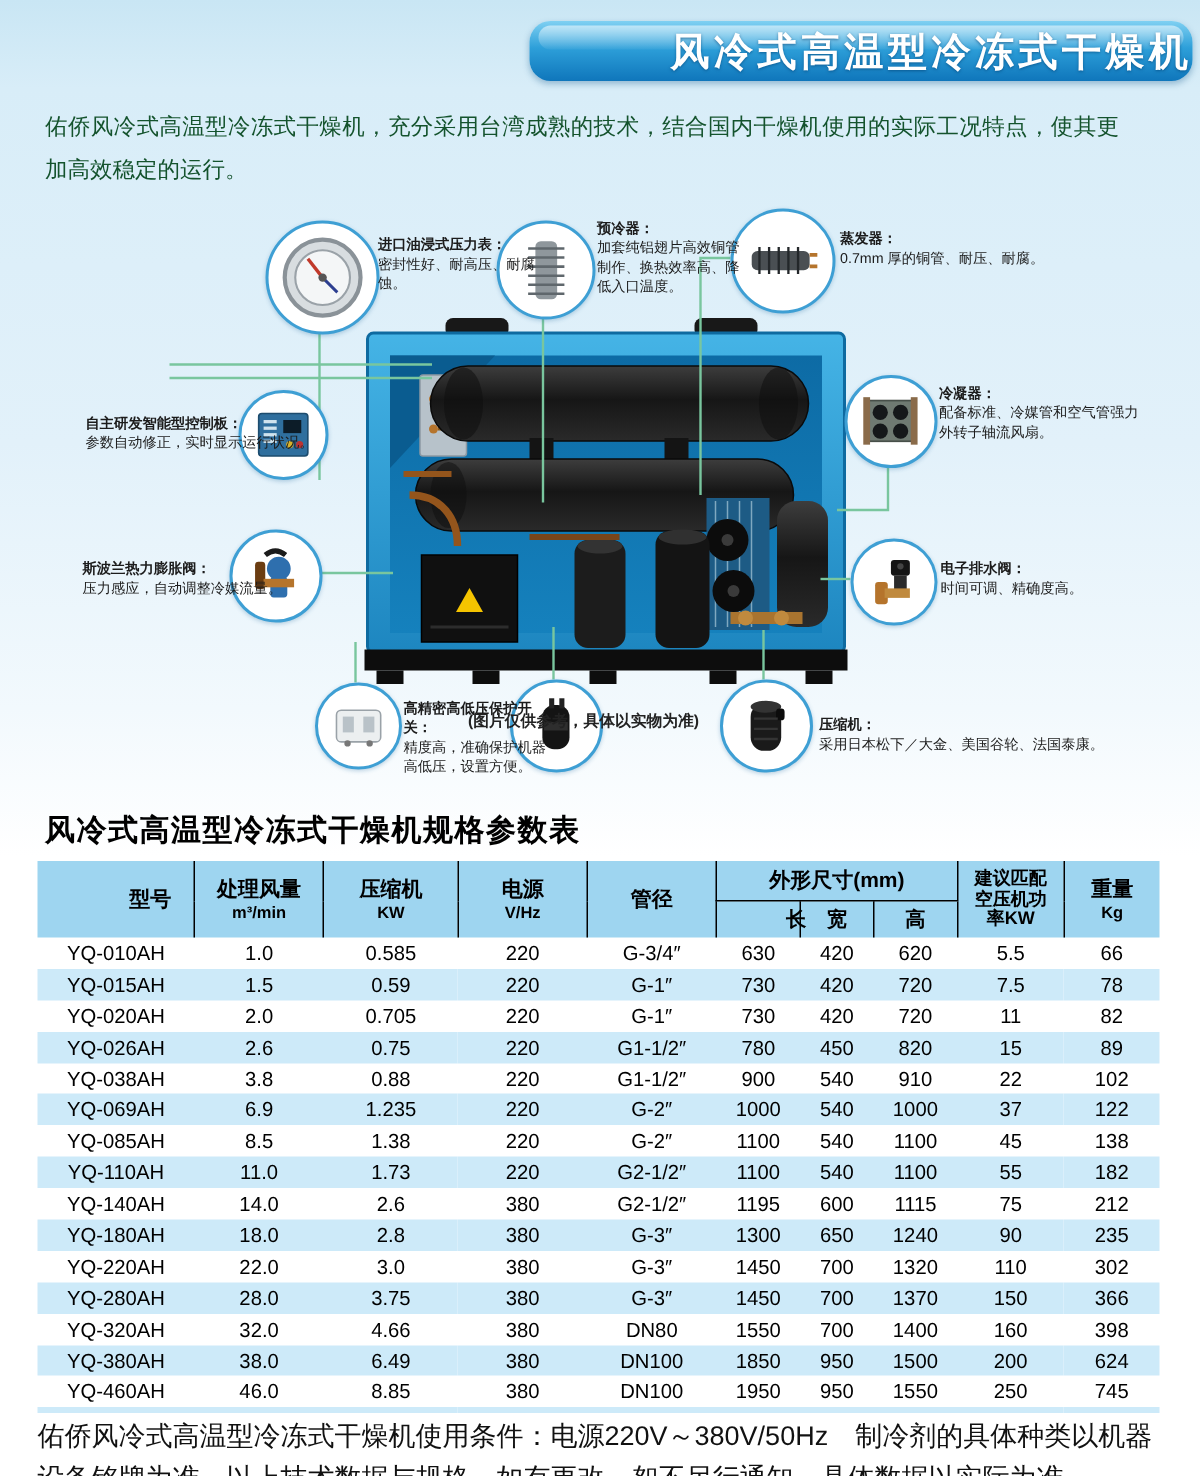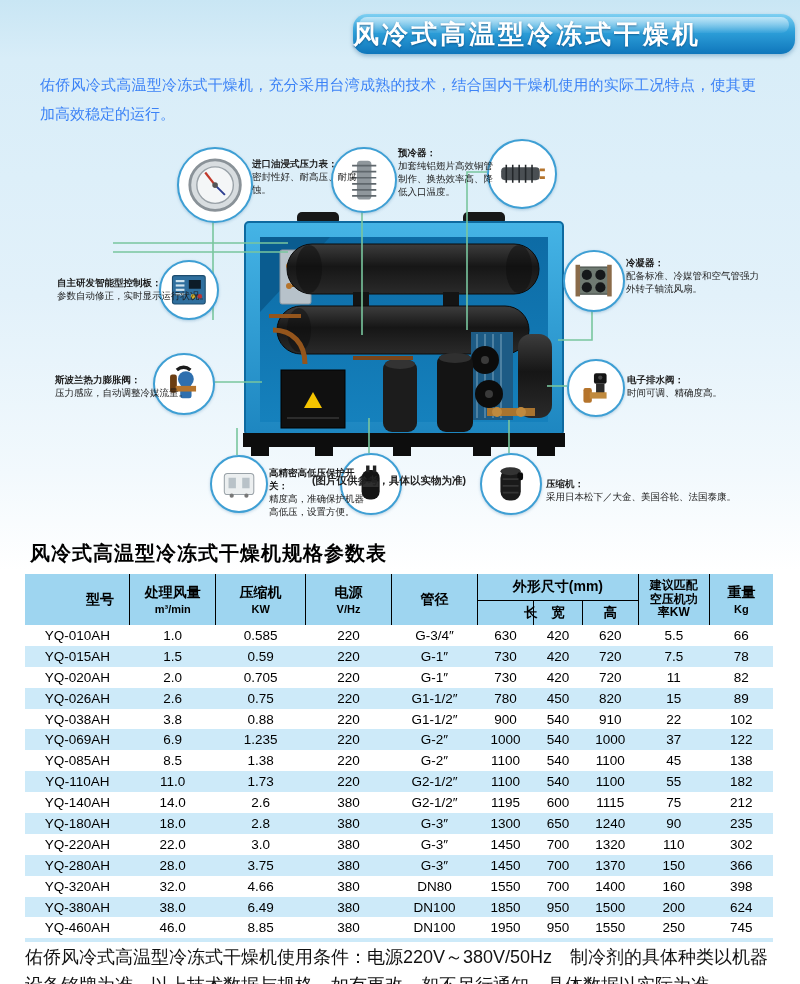--- a/index.html
+++ b/index.html
@@ -7,34 +7,34 @@
     width:800px;height:984px;position:relative;overflow:hidden;
     font-family:"Liberation Sans","DejaVu Sans",sans-serif;
     background:linear-gradient(180deg,#c9e6f4 0%,#d8edf8 6%,#e2f1fa 30%,#f2f9fd 48%,#ffffff 58%,#ffffff 100%);
   }
   
   .title-pill{
     position:absolute;left:353px;top:14px;width:442px;height:40px;
     border-radius:14px;
     background:linear-gradient(180deg,#7fd0f2 0%,#2d9fd9 45%,#0f76bb 100%);
     box-shadow:0 2px 4px rgba(20,90,140,.35);
-    display:flex;align-items:center;justify-content:flex-start;
+    display:flex;align-items:center;justify-content:flex-end;
   }
   .title-pill::before{
     content:"";position:absolute;left:6px;right:6px;top:3px;height:16px;border-radius:10px;
     background:linear-gradient(180deg,rgba(255,255,255,.55),rgba(255,255,255,.05));
   }
   .title-pill span{
     position:relative;color:#fff;font-size:26px;font-weight:bold;letter-spacing:3px;
     text-shadow:0 1px 2px rgba(0,60,110,.6);white-space:nowrap;
   }
   
   .intro{
-    position:absolute;left:40px;top:70px;width:716px;
-    font-size:15px;line-height:1.95;color:#3b82f6;text-align:justify;
+    position:absolute;left:30px;top:70px;width:716px;
+    font-size:15px;line-height:1.95;color:#14532d;text-align:justify;
   }
   
   #diagram{position:absolute;left:0;top:130px;width:800px;height:412px;}
   #machine{position:absolute;left:235px;top:82px;width:335px;height:246px;z-index:1;}
   #connectors{position:absolute;left:0;top:0;width:800px;height:412px;z-index:2;}
   .bubble{
     position:absolute;z-index:3;border-radius:50%;background:#fff;
     border:2px solid #3e9fd4;box-shadow:0 1px 3px rgba(40,110,160,.3);
     display:flex;align-items:center;justify-content:center;overflow:hidden;
   }
@@ -305,20 +305,24 @@
       </svg>
   </div>
 
   <div class="co-text txt-gauge">
     <span class="co-title">进口油浸式压力表：</span>
     <span class="co-desc">密封性好、耐高压、耐腐蚀。</span>
   </div>
   <div class="co-text txt-precooler">
     <span class="co-title">预冷器：</span>
     <span class="co-desc">加套纯铝翅片高效铜管制作、换热效率高、降低入口温度。</span>
+  </div>
+  <div class="co-text txt-evaporator">
+    <span class="co-title">蒸发器：</span>
+    <span class="co-desc">0.7mm 厚的铜管、耐压、耐腐。</span>
   </div>
   <div class="co-text txt-controller">
     <span class="co-title">自主研发智能型控制板：</span>
     <span class="co-desc">参数自动修正，实时显示运行状况。</span>
   </div>
   <div class="co-text txt-expansion">
     <span class="co-title">斯波兰热力膨胀阀：</span>
     <span class="co-desc">压力感应，自动调整冷媒流量。</span>
   </div>
   <div class="co-text txt-condenser">

